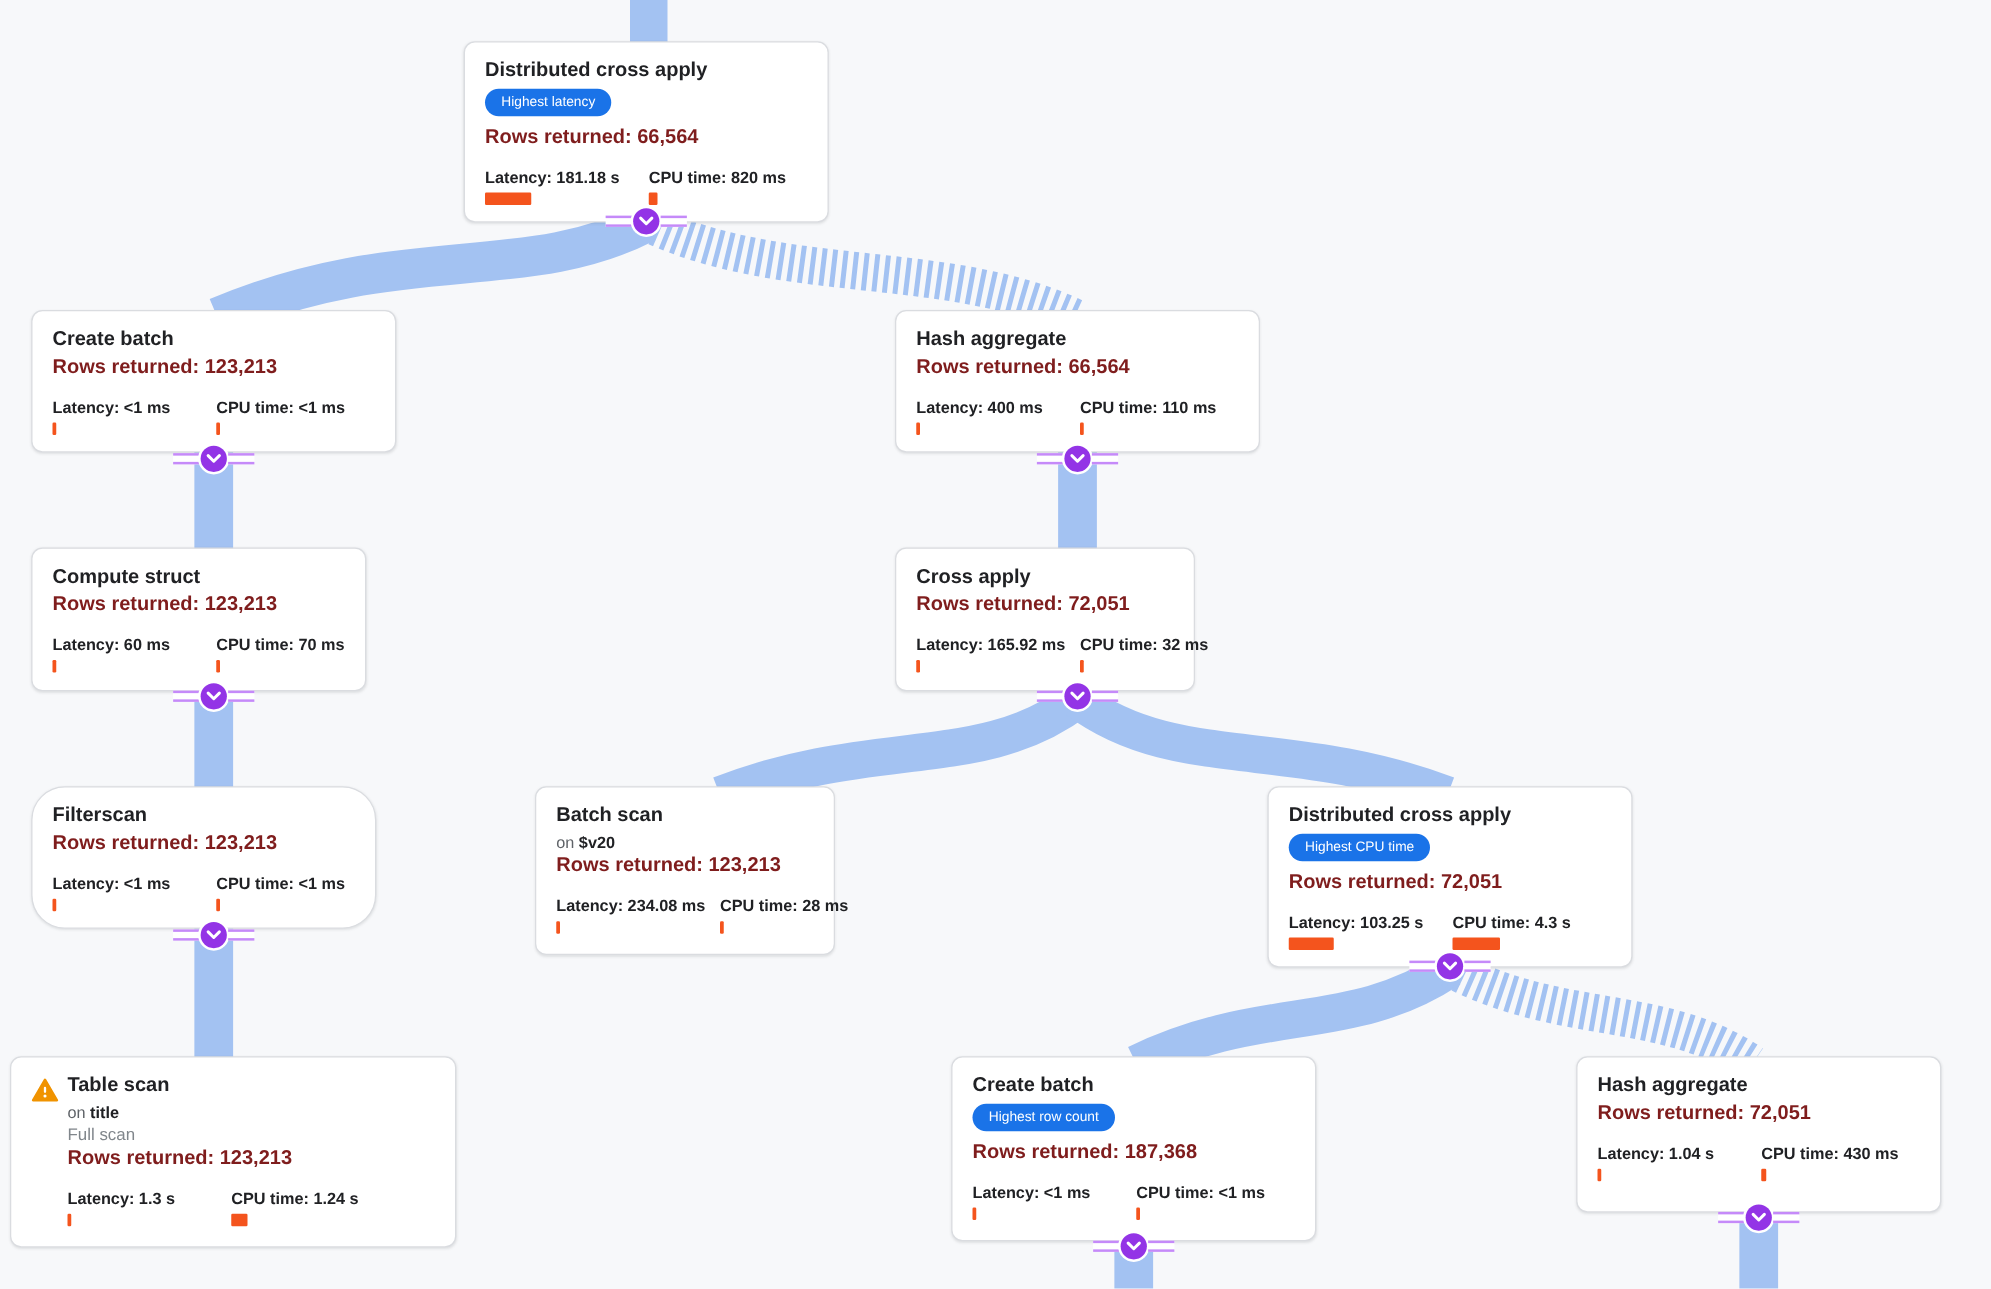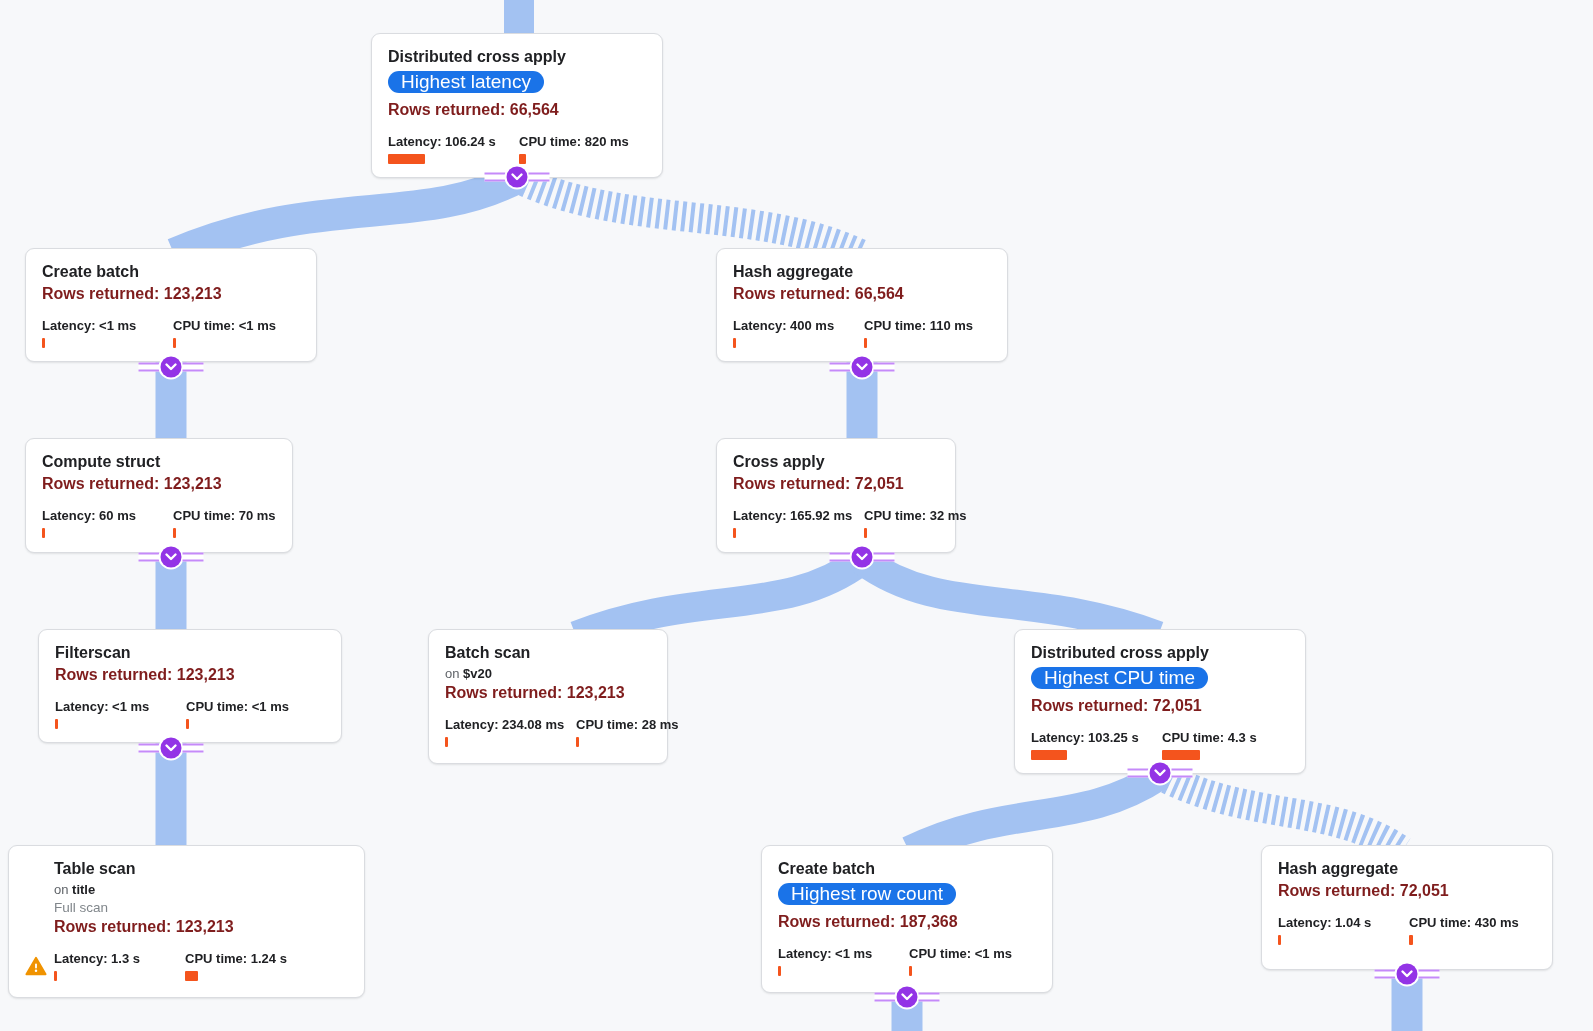--- a/index.html
+++ b/index.html
@@ -1,25 +1,25 @@
 <!DOCTYPE html>
 <html><head>
 <meta charset="utf-8">
 <style>
   html,body{margin:0;padding:0;background:#f7f8fa;}
   #canvas{position:relative;width:1593px;height:1031px;background:#f7f8fa;overflow:hidden;
           font-family:"Liberation Sans",sans-serif;}
   .edge-layer{position:absolute;left:0;top:0;z-index:1;}
   .node{position:absolute;box-sizing:border-box;background:#ffffff;border:1px solid #dadce0;
         border-radius:9px;padding:13px 16px;box-shadow:0 1px 2px rgba(60,64,67,.12);z-index:2;}
-  .card-inner{display:flex;gap:7px;align-items:flex-end;}
+  .card-inner{display:flex;gap:7px;}
   .warn-col{flex:0 0 22px;padding-top:2px;}
   .content{flex:1 1 auto;min-width:0;}
   .node-title{font-size:16px;font-weight:bold;color:#202124;margin:1px 0 4px;}
-  .badge{display:inline-block;background:#1a73e8;color:#ffffff;font-size:19px;line-height:16px;
+  .badge{display:inline-block;background:#1a73e8;color:#ffffff;font-size:11px;line-height:16px;
          padding:3px 13px;border-radius:13px;margin:1px 0 5px;}
   .on-line{font-size:13px;color:#5f6368;margin:1px 0 3px;}
   .on-target{color:#202124;font-weight:bold;}
   .note{font-size:13.5px;color:#80868b;margin:1px 0 3px;}
   .rows{font-size:16px;font-weight:bold;color:#7f1d1d;margin-top:3px;}
   .metrics{display:flex;margin-top:15px;}
   .metric{width:131px;flex:0 0 131px;}
   .metric-label{font-size:13px;font-weight:bold;color:#202124;white-space:nowrap;}
   .bar{height:10px;margin-top:5px;border-radius:1px;}
   .junction{position:absolute;transform:translate(-50%,-50%);display:flex;align-items:center;
@@ -49,21 +49,21 @@
       <path d="M 1407,976 L 1407,1031" fill="none" stroke="#a3c2f2" stroke-width="31"></path>
     </svg>
 <div class="node" style="left: 371px; top: 33px; width: 292px; min-height: 139px;">
       <div class="card-inner">
         <div class="content">
           <div class="node-title">Distributed cross apply</div>
           <div><span class="badge">Highest latency</span></div>
           <div class="rows">Rows returned: 66,564</div>
           <div class="metrics">
             <div class="metric">
-              <div class="metric-label">Latency: 106.24 s</div>
+              <div class="metric-label">Latency: 181.18 s</div>
               <div class="bar" style="width: 37px; background: rgb(244, 84, 29);"></div>
             </div>
             <div class="metric">
               <div class="metric-label">CPU time: 820 ms</div>
               <div class="bar" style="width: 7px; background: rgb(244, 84, 29);"></div>
             </div>
           </div>
         </div>
       </div>
     </div>
@@ -132,21 +132,21 @@
               <div class="bar" style="width: 3px; background: rgb(244, 84, 29);"></div>
             </div>
             <div class="metric">
               <div class="metric-label">CPU time: 32 ms</div>
               <div class="bar" style="width: 3px; background: rgb(244, 84, 29);"></div>
             </div>
           </div>
         </div>
       </div>
     </div>
-    <div class="node" style="left: 38px; top: 629px; width: 304px; min-height: 114px;">
+    <div class="node" style="left: 25px; top: 629px; width: 276px; min-height: 114px; border-radius: 27px;">
       <div class="card-inner">
         <div class="content">
           <div class="node-title">Filterscan</div>
           <div class="rows">Rows returned: 123,213</div>
           <div class="metrics">
             <div class="metric">
               <div class="metric-label">Latency: &lt;1 ms</div>
               <div class="bar" style="width: 3px; background: rgb(244, 84, 29);"></div>
             </div>
             <div class="metric">

